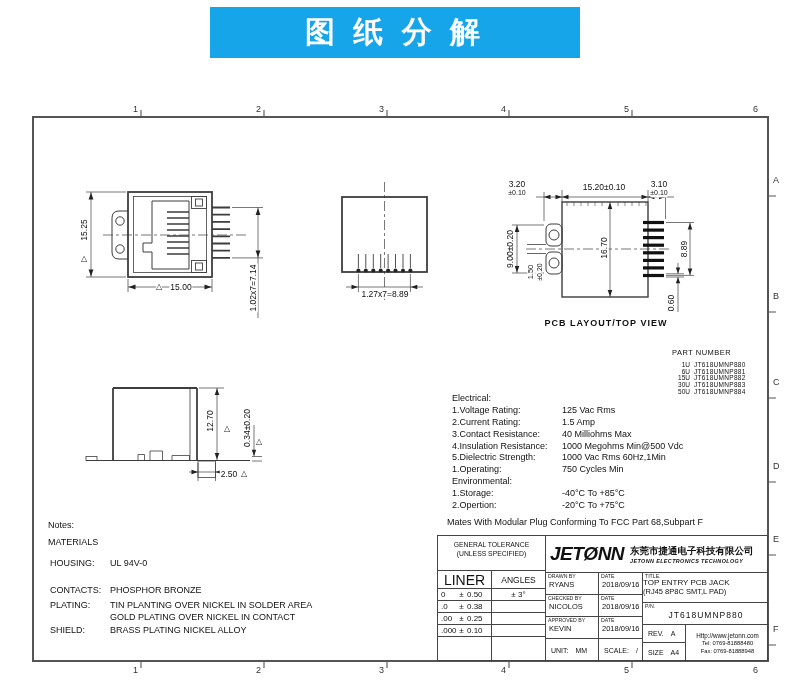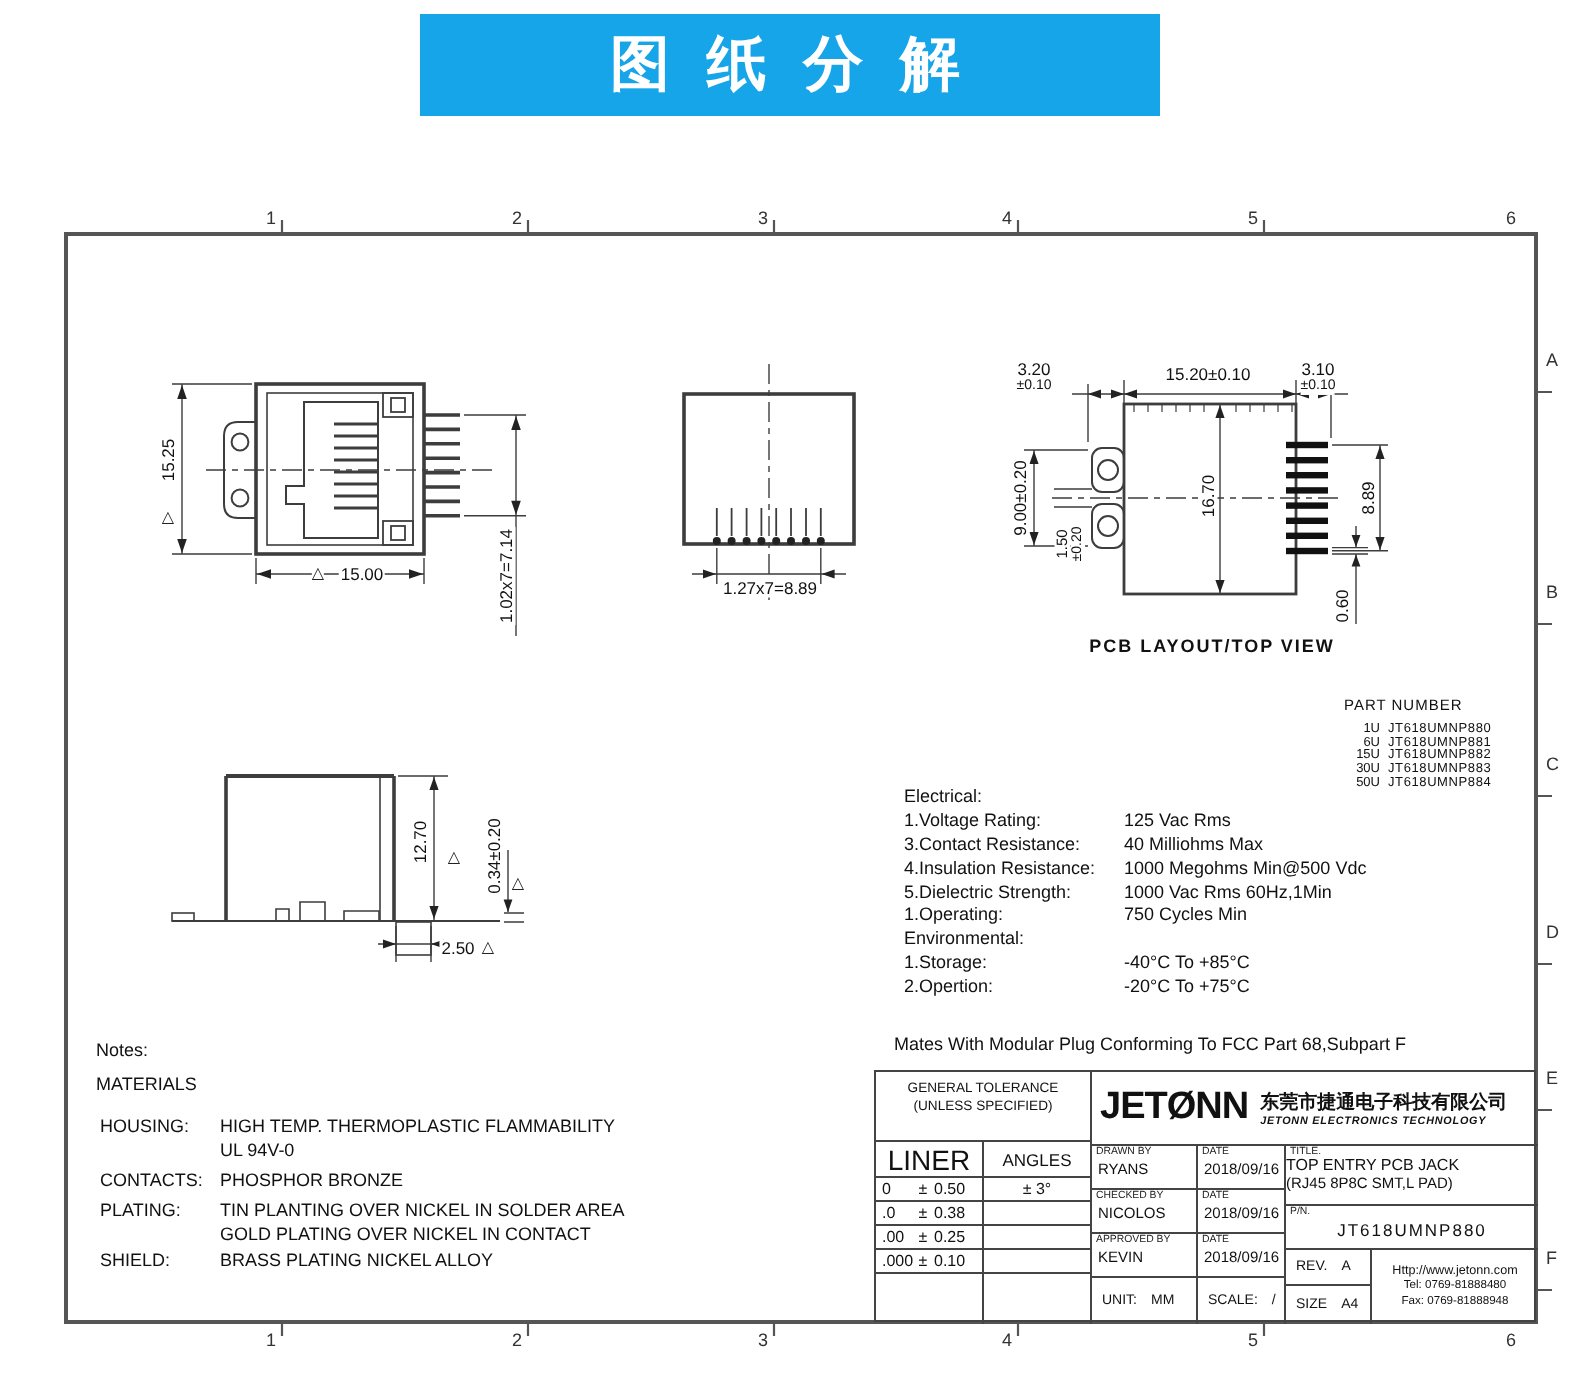--- a/index.html
+++ b/index.html
@@ -38,21 +38,21 @@
   .br{border-right:1px solid #444}
   .tol-head{text-align:center;font-size:6.8px;line-height:1.3;padding-top:5px}
   .tol-col{display:flex;align-items:center;justify-content:center;font-size:14px}
   .tol-row{display:flex;align-items:center;font-size:8px;padding-left:3px}
   .tr-base{width:15px}
   .tr-pm{width:11px;text-align:center}
   .angle-cell{display:flex;align-items:center;justify-content:center;font-size:8px}
   .cap{font-size:5.2px;color:#222;padding:1px 0 0 2px;line-height:1.1}
   .val{font-size:7.5px;padding-left:3px;line-height:1.1;margin-top:1px;white-space:nowrap}
   .logo-cell{display:flex;align-items:center;padding:0 4px}
-  .logo{font-weight:bold;font-size:19px;letter-spacing:-.5px;white-space:nowrap}
+  .logo{font-style:italic;font-weight:bold;font-size:19px;letter-spacing:-.5px;white-space:nowrap}
   .co{margin-left:6px;text-align:left}
   .cn{font-size:9.5px;font-weight:bold;white-space:nowrap}
   .en{font-size:5.4px;font-weight:bold;font-style:italic;letter-spacing:.4px;white-space:nowrap}
   .title-cell .body{text-align:left;padding-top:4px}
   .t1{font-size:8px;white-space:nowrap}
   .t2{font-size:7.5px;white-space:nowrap}
   .pn-cell .pnv{text-align:center;font-size:8.5px;letter-spacing:1px;padding-top:7px}
   .kv{display:flex;align-items:center;gap:7px;font-size:7px;padding-left:5px;height:100%}
   .contact{display:flex;flex-direction:column;align-items:center;justify-content:center;height:100%;gap:1px}
   .web{font-size:6.3px;white-space:nowrap}
@@ -259,35 +259,35 @@
     </div>
     <div class="pn-row">
       <span class="pn-code">50U</span>
       <span class="pn-val">JT618UMNP884</span>
     </div>
   </div>
 
   <div class="specs">
     <div class="spec-title">Electrical:</div>
     <div class="spec-row"><span class="spec-label">1.Voltage Rating:</span><span>125 Vac Rms</span></div>
+    <div class="spec-row"><span class="spec-label">2.Current Rating:</span><span>1.5 Amp</span></div>
     <div class="spec-row"><span class="spec-label">3.Contact Resistance:</span><span>40 Milliohms Max</span></div>
     <div class="spec-row"><span class="spec-label">4.Insulation Resistance:</span><span>1000 Megohms Min@500 Vdc</span></div>
     <div class="spec-row"><span class="spec-label">5.Dielectric Strength:</span><span>1000 Vac Rms 60Hz,1Min</span></div>
     <div class="spec-row"><span class="spec-label">1.Operating:</span><span>750 Cycles Min</span></div>
     <div class="spec-title">Environmental:</div>
     <div class="spec-row"><span class="spec-label">1.Storage:</span><span>-40°C To +85°C</span></div>
     <div class="spec-row"><span class="spec-label">2.Opertion:</span><span>-20°C To +75°C</span></div>
   </div>
   <div class="spec-footer">Mates With Modular Plug Conforming To FCC Part 68,Subpart F</div>
 
   <div class="note" style="left:48px;top:519px">Notes:</div>
   <div class="note" style="left:48px;top:536px">MATERIALS</div>
   <div class="note" style="left:50px;top:557px">HOUSING:</div>
   <div class="note" style="left:110px;top:557px">
-    <div>HIGH TEMP. THERMOPLASTIC FLAMMABILITY</div>
     <div>UL 94V-0</div>
   </div>
   <div class="note" style="left:50px;top:584px">CONTACTS:</div>
   <div class="note" style="left:110px;top:584px">PHOSPHOR BRONZE</div>
   <div class="note" style="left:50px;top:599px">PLATING:</div>
   <div class="note" style="left:110px;top:599px">
     <div>TIN PLANTING OVER NICKEL IN SOLDER AREA</div>
     <div>GOLD PLATING OVER NICKEL IN CONTACT</div>
   </div>
   <div class="note" style="left:50px;top:624px">SHIELD:</div>

